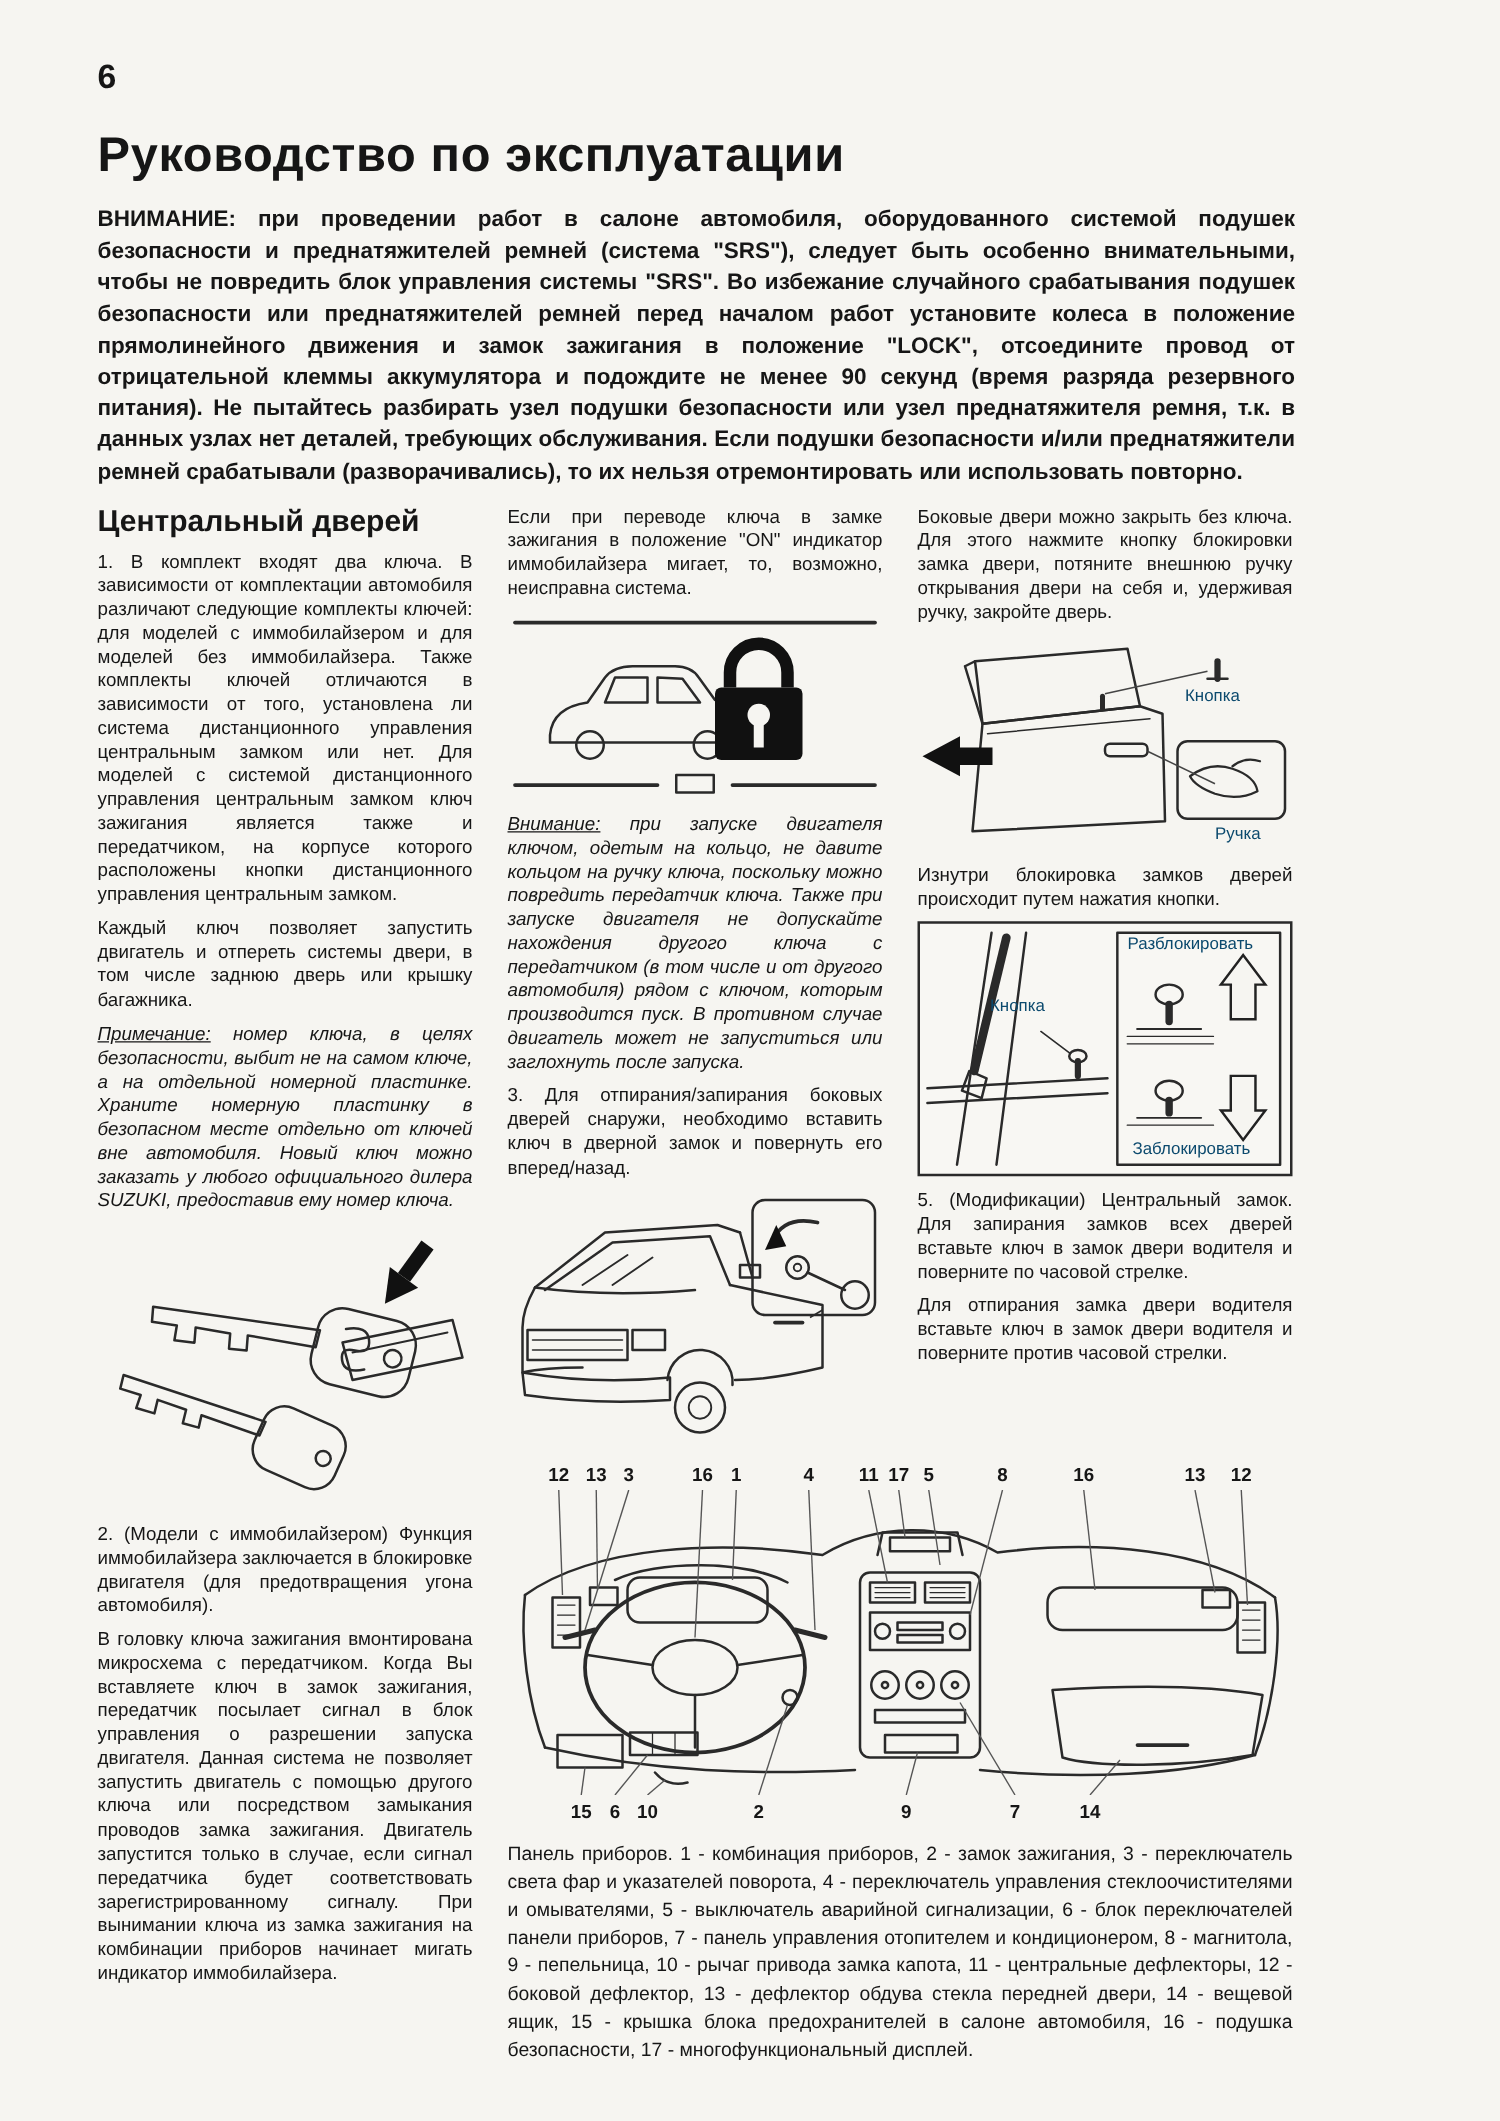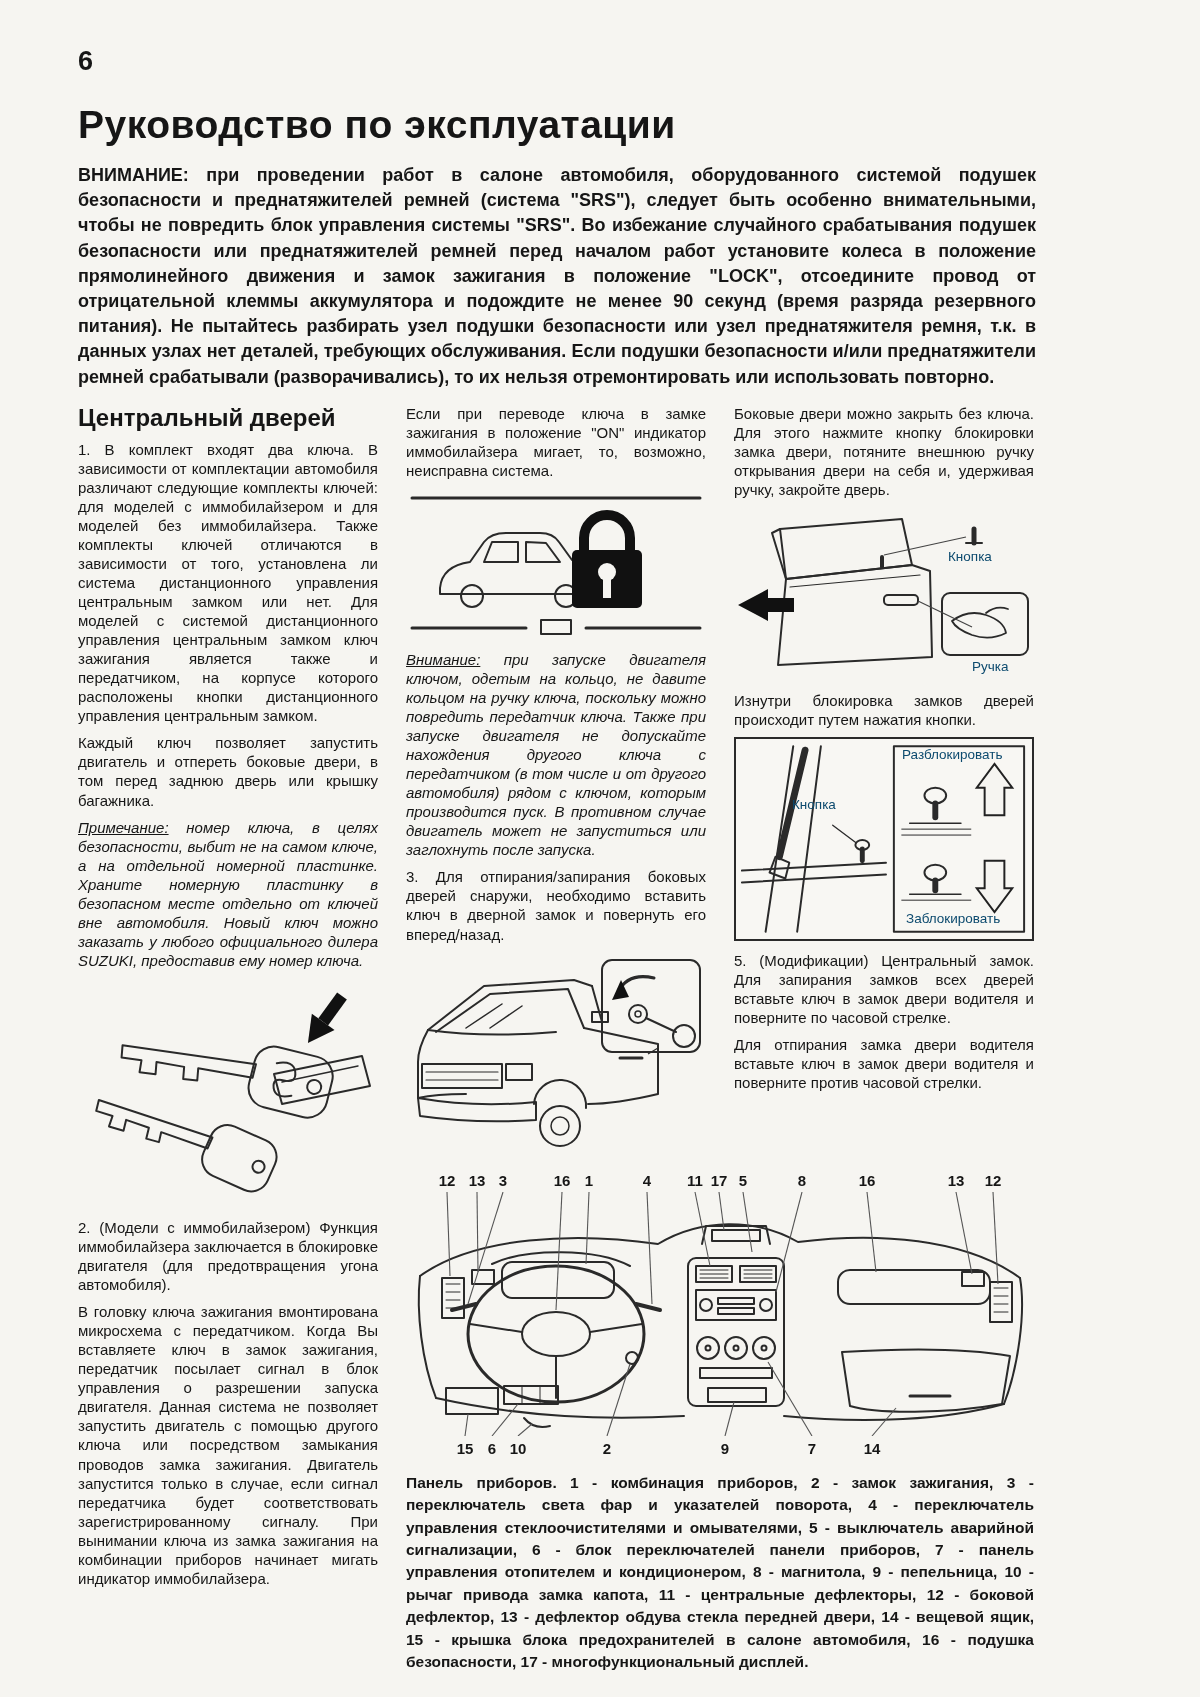--- a/index.html
+++ b/index.html
@@ -28,40 +28,40 @@
   .figure svg { display:block; }
   .fig-label { position:absolute; font-size:13.5px; color:#0c4a6e; white-space:nowrap; }
   .pillar-figure { border:2px solid #2a2a2a; background:#f8f7f3; }
   .dash-block { margin-top:10px; position:relative; }
   .callouts { position:relative; height:20px; width:628px; }
   .callouts span {
     position:absolute; transform:translateX(-50%);
     font-size:15px; font-weight:bold; top:0;
   }
   .caption {
-    font-size:15.5px; font-weight:bold; line-height:1.45; text-align:justify;
+    font-size:15.5px; font-weight:normal; line-height:1.45; text-align:justify;
     margin-top:12px; width:628px;
   }
   .stroke { fill:none; stroke:#2a2a2a; stroke-width:2; stroke-linecap:round; stroke-linejoin:round; }
 </style>
 </head>
 <body>
 
 <div class="page">
 
   <div class="page-number">6</div>
   <h1 class="title">Руководство по эксплуатации</h1>
   <p class="warning">ВНИМАНИЕ: при проведении работ в салоне автомобиля, оборудованного системой подушек безопасности и преднатяжителей ремней (система "SRS"), следует быть особенно внимательными, чтобы не повредить блок управления системы "SRS". Во избежание случайного срабатывания подушек безопасности или преднатяжителей ремней перед началом работ установите колеса в положение прямолинейного движения и замок зажигания в положение "LOCK", отсоедините провод от отрицательной клеммы аккумулятора и подождите не менее 90 секунд (время разряда резервного питания). Не пытайтесь разбирать узел подушки безопасности или узел преднатяжителя ремня, т.к. в данных узлах нет деталей, требующих обслуживания. Если подушки безопасности и/или преднатяжители ремней срабатывали (разворачивались), то их нельзя отремонтировать или использовать повторно.</p>
 
   <div class="content">
 
     <div class="col">
       <h2>Центральный дверей</h2>
       <p>1. В комплект входят два ключа. В зависимости от комплектации автомобиля различают следующие комплекты ключей: для моделей с иммобилайзером и для моделей без иммобилайзера. Также комплекты ключей отличаются в зависимости от того, установлена ли система дистанционного управления центральным замком или нет. Для моделей с системой дистанционного управления центральным замком ключ зажигания является также и передатчиком, на корпусе которого расположены кнопки дистанционного управления центральным замком.</p>
-      <p>Каждый ключ позволяет запустить двигатель и отпереть боковые двери, в том перед заднюю дверь или крышку багажника.</p>
+      <p>Каждый ключ позволяет запустить двигатель и отпереть системы двери, в том числе заднюю дверь или крышку багажника.</p>
       <p class="note"><span class="u">Примечание:</span><span> номер ключа, в целях безопасности, выбит не на самом ключе, а на отдельной номерной пластинке. Храните номерную пластинку в безопасном месте отдельно от ключей вне автомобиля. Новый ключ можно заказать у любого официального дилера SUZUKI, предоставив ему номер ключа.</span></p>
 
       <div class="figure" style="height:230px;">
         <svg viewBox="0 0 300 230" width="300" height="230">
           <g class="stroke" stroke-width="2.5">
             <g transform="translate(160,92) rotate(14)">
               <path d="M16,-10 L-118,4 L-116,16 L-96,14 L-95,26 L-79,24 L-81,12 L-53,10 L-51,22 L-37,20 L-39,8 L16,4 Z"></path>
               <rect x="14" y="-32" width="80" height="62" rx="20"></rect>
               <circle cx="78" cy="-2" r="7"></circle>
               <path d="M36,-16 q16,-7 20,4 q4,11 -9,11 q-12,0 -8,10 q4,10 19,3" stroke-width="2"></path>

